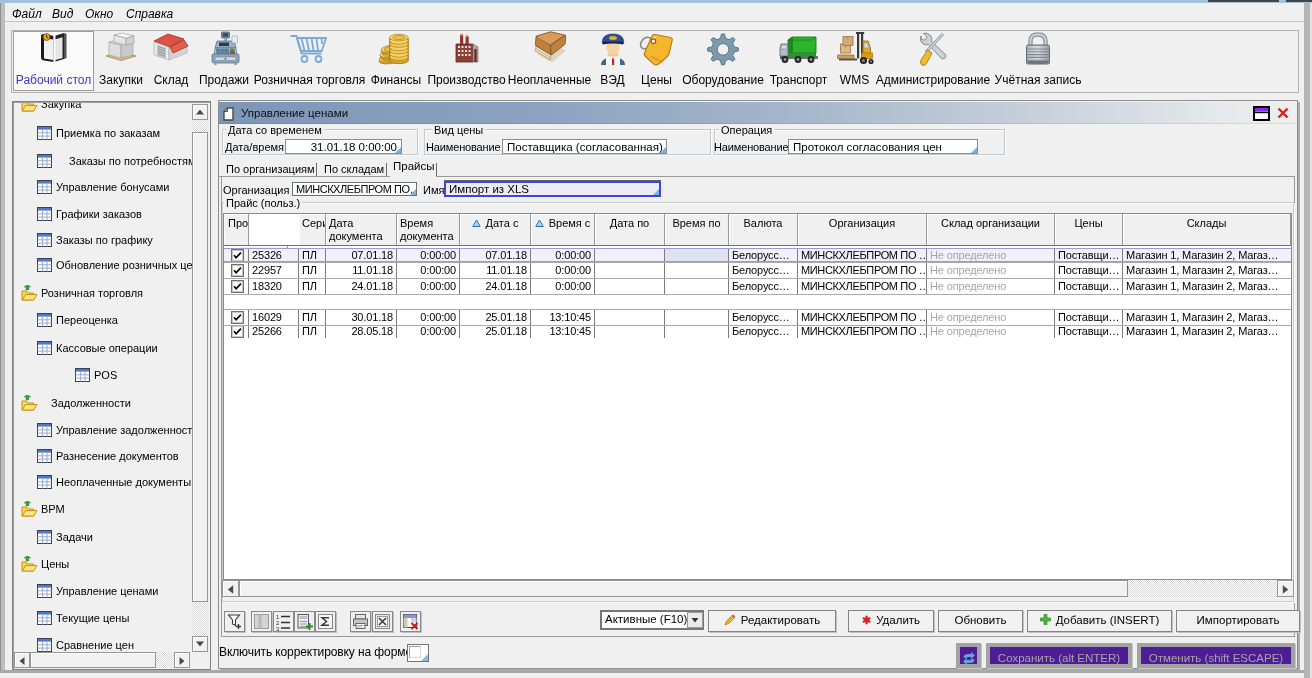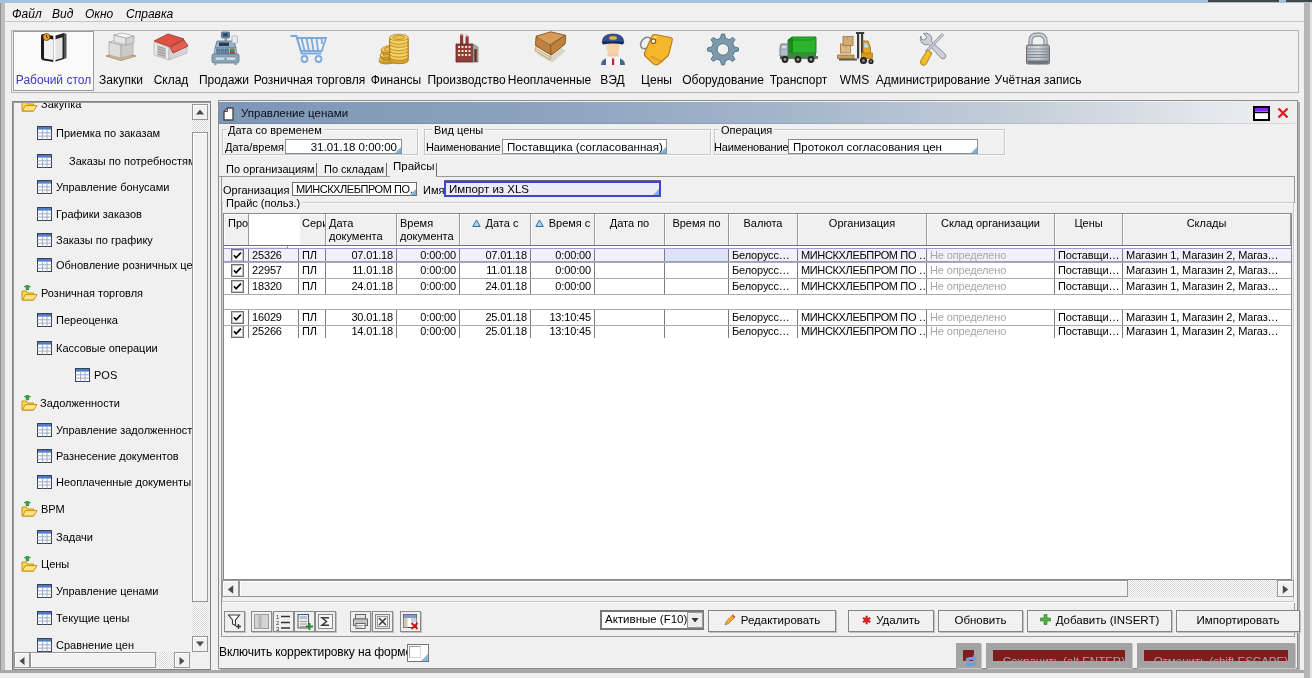--- a/index.html
+++ b/index.html
@@ -60,21 +60,21 @@
 .hcell { position:absolute; top:214px; height:32px; background:#f0f0f0; border-right:1px solid #9a9a9a; box-shadow:inset 1px 1px 0 #fdfdfd; font-size:11px; padding-top:3px; white-space:nowrap; overflow:hidden; line-height:13px; }
 #hdrbot { left:224px; top:245px; width:1067px; height:1px; background:#707070; }
 .drow { position:absolute; left:224px; width:1067px; background:#fff; }
 .rowsep { position:absolute; left:224px; width:1067px; height:1px; background:#ababab; }
 .drow.sel { background:#f2f0fa; }
 .selbord { position:absolute; left:224px; width:1067px; height:1px; background:#9c9ad2; }
 .dcell { position:absolute; top:0; height:100%; font-size:11px; letter-spacing:-0.15px; padding-top:1px; border-right:1px solid #7d7d7d; white-space:nowrap; overflow:hidden; }
 
 .mbtn { position:absolute; top:611px; width:21px; height:21px; background:#f0f0f0; border:1px solid #8a8a8a; box-shadow:1px 1px 0 #c0c0c0; }
 .btn { position:absolute; top:610px; height:22px; background:#f1f1f1; border:1px solid #858585; box-shadow:1px 1px 0 #c1c1c1; font-size:11.5px; text-align:center; padding-top:3px; white-space:nowrap; }
-.btn2 { position:absolute; top:643px; height:25px; background:#7f1d1d; border:7px solid #a3a3a3; box-shadow:1px 1px 0 #c6c6c6; font-size:11.5px; text-align:right; padding-top:5px; color:#a6a6a6; white-space:nowrap; }
+.btn2 { position:absolute; top:643px; height:25px; background:#4c1d95; border:4px solid #a3a3a3; box-shadow:1px 1px 0 #c6c6c6; font-size:11.5px; text-align:center; padding-top:5px; color:#a6a6a6; white-space:nowrap; }
 </style>
 </head>
 <body>
 <div class="abs" id="topstrip"></div>
 <div class="abs dbar" style="left:1208px;width:71px;"></div>
 <div class="abs dbar" style="left:1286px;width:26px;"></div>
 <span class="mitem" style="left:12px;">Файл</span>
 <span class="mitem" style="left:52px;">Вид</span>
 <span class="mitem" style="left:85px;">Окно</span>
 <span class="mitem" style="left:126px;">Справка</span>
@@ -412,21 +412,21 @@
 <rect x="1" y="1" width="13" height="2.6" fill="#4e7ac8"></rect>
 <line x1="5.6" y1="3.6" x2="5.6" y2="13.5" stroke="#9aa8c8"></line>
 <line x1="10" y1="3.6" x2="10" y2="13.5" stroke="#9aa8c8"></line>
 <line x1="0.5" y1="6.8" x2="14.5" y2="6.8" stroke="#9aa8c8"></line>
 <line x1="0.5" y1="10.1" x2="14.5" y2="10.1" stroke="#9aa8c8"></line>
 </svg><span class="ttext" style="margin-left:4px;">POS</span></div>
 <div class="trow" style="top:290.5px;left:7px;"><svg width="17" height="17" viewBox="0 0 17 17">
 <path d="M5.2 4.8 L5.2 1.8 L3.4 1.8 L6.4 0 L9.4 1.8 L7.6 1.8 L7.6 4.8 Z" fill="#2fae3a" stroke="#187a20" stroke-width="0.7"></path>
 <path d="M1 6 L1 15 L12.6 15 L12.6 8 L6.6 8 L5.2 6 Z" fill="#ffd84d" stroke="#c89010" stroke-width="1"></path>
 <path d="M1.3 15 L4.4 9.6 L16 9.6 L12.6 15 Z" fill="#ffe488" stroke="#c89010" stroke-width="1"></path>
-</svg><span class="ttext" style="margin-left:2px;">Задолженности</span></div>
+</svg><span class="ttext" style="margin-left:13px;">Задолженности</span></div>
 <div class="trow" style="top:317.5px;left:23px;"><svg width="15" height="14" viewBox="0 0 15 14">
 <rect x="0.5" y="0.5" width="14" height="13" fill="#fff" stroke="#38414f"></rect>
 <rect x="1" y="1" width="13" height="2.6" fill="#4e7ac8"></rect>
 <line x1="5.6" y1="3.6" x2="5.6" y2="13.5" stroke="#9aa8c8"></line>
 <line x1="10" y1="3.6" x2="10" y2="13.5" stroke="#9aa8c8"></line>
 <line x1="0.5" y1="6.8" x2="14.5" y2="6.8" stroke="#9aa8c8"></line>
 <line x1="0.5" y1="10.1" x2="14.5" y2="10.1" stroke="#9aa8c8"></line>
 </svg><span class="ttext" style="margin-left:4px;">Управление задолженностями</span></div>
 <div class="trow" style="top:343.5px;left:23px;"><svg width="15" height="14" viewBox="0 0 15 14">
 <rect x="0.5" y="0.5" width="14" height="13" fill="#fff" stroke="#38414f"></rect>
@@ -676,21 +676,21 @@
       <div style="padding:0 0 0 4px;">
         <svg width="13" height="13" viewBox="0 0 13 13" style="display:block;">
           <rect x="0.5" y="0.5" width="12" height="12" fill="#fff" stroke="#707070"></rect>
           <rect x="1.5" y="1.5" width="10" height="10" fill="none" stroke="#c6c6c6"></rect>
           <path d="M3 6.3 L5.1 8.8 L9.9 3.6" fill="none" stroke="#000" stroke-width="1.7"></path>
         </svg>
       </div>
     </div>
     <div class="dcell" style="left:25px;width:50px;text-align:left;padding-left:3px;">25266</div>
     <div class="dcell" style="left:75px;width:27px;text-align:left;padding-left:3px;">ПЛ</div>
-    <div class="dcell" style="left:102px;width:71px;text-align:right;padding-right:3px;">14.01.18</div>
+    <div class="dcell" style="left:102px;width:71px;text-align:right;padding-right:3px;">28.05.18</div>
     <div class="dcell" style="left:173px;width:63px;text-align:right;padding-right:3px;">0:00:00</div>
     <div class="dcell" style="left:236px;width:71px;text-align:right;padding-right:3px;">25.01.18</div>
     <div class="dcell" style="left:307px;width:64px;text-align:right;padding-right:3px;">13:10:45</div>
     <div class="dcell" style="left:371px;width:70px;text-align:left;padding-left:3px;"></div>
     <div class="dcell" style="left:441px;width:64px;text-align:left;padding-left:3px;"></div>
     <div class="dcell" style="left:505px;width:69px;text-align:left;padding-left:3px;">Белорусс…</div>
     <div class="dcell" style="left:574px;width:129px;text-align:left;padding-left:3px;"><span style="letter-spacing:-0.35px;">МИНСКХЛЕБПРОМ ПО …</span></div>
     <div class="dcell" style="left:703px;width:128px;text-align:left;padding-left:3px;"><span style="color:#a6a6a6;">Не определено</span></div>
     <div class="dcell" style="left:831px;width:68px;text-align:left;padding-left:3px;">Поставщи…</div>
     <div class="dcell" style="left:899px;width:167px;border-right:none;text-align:left;padding-left:3px;">Магазин 1, Магазин 2, Магаз…</div>

